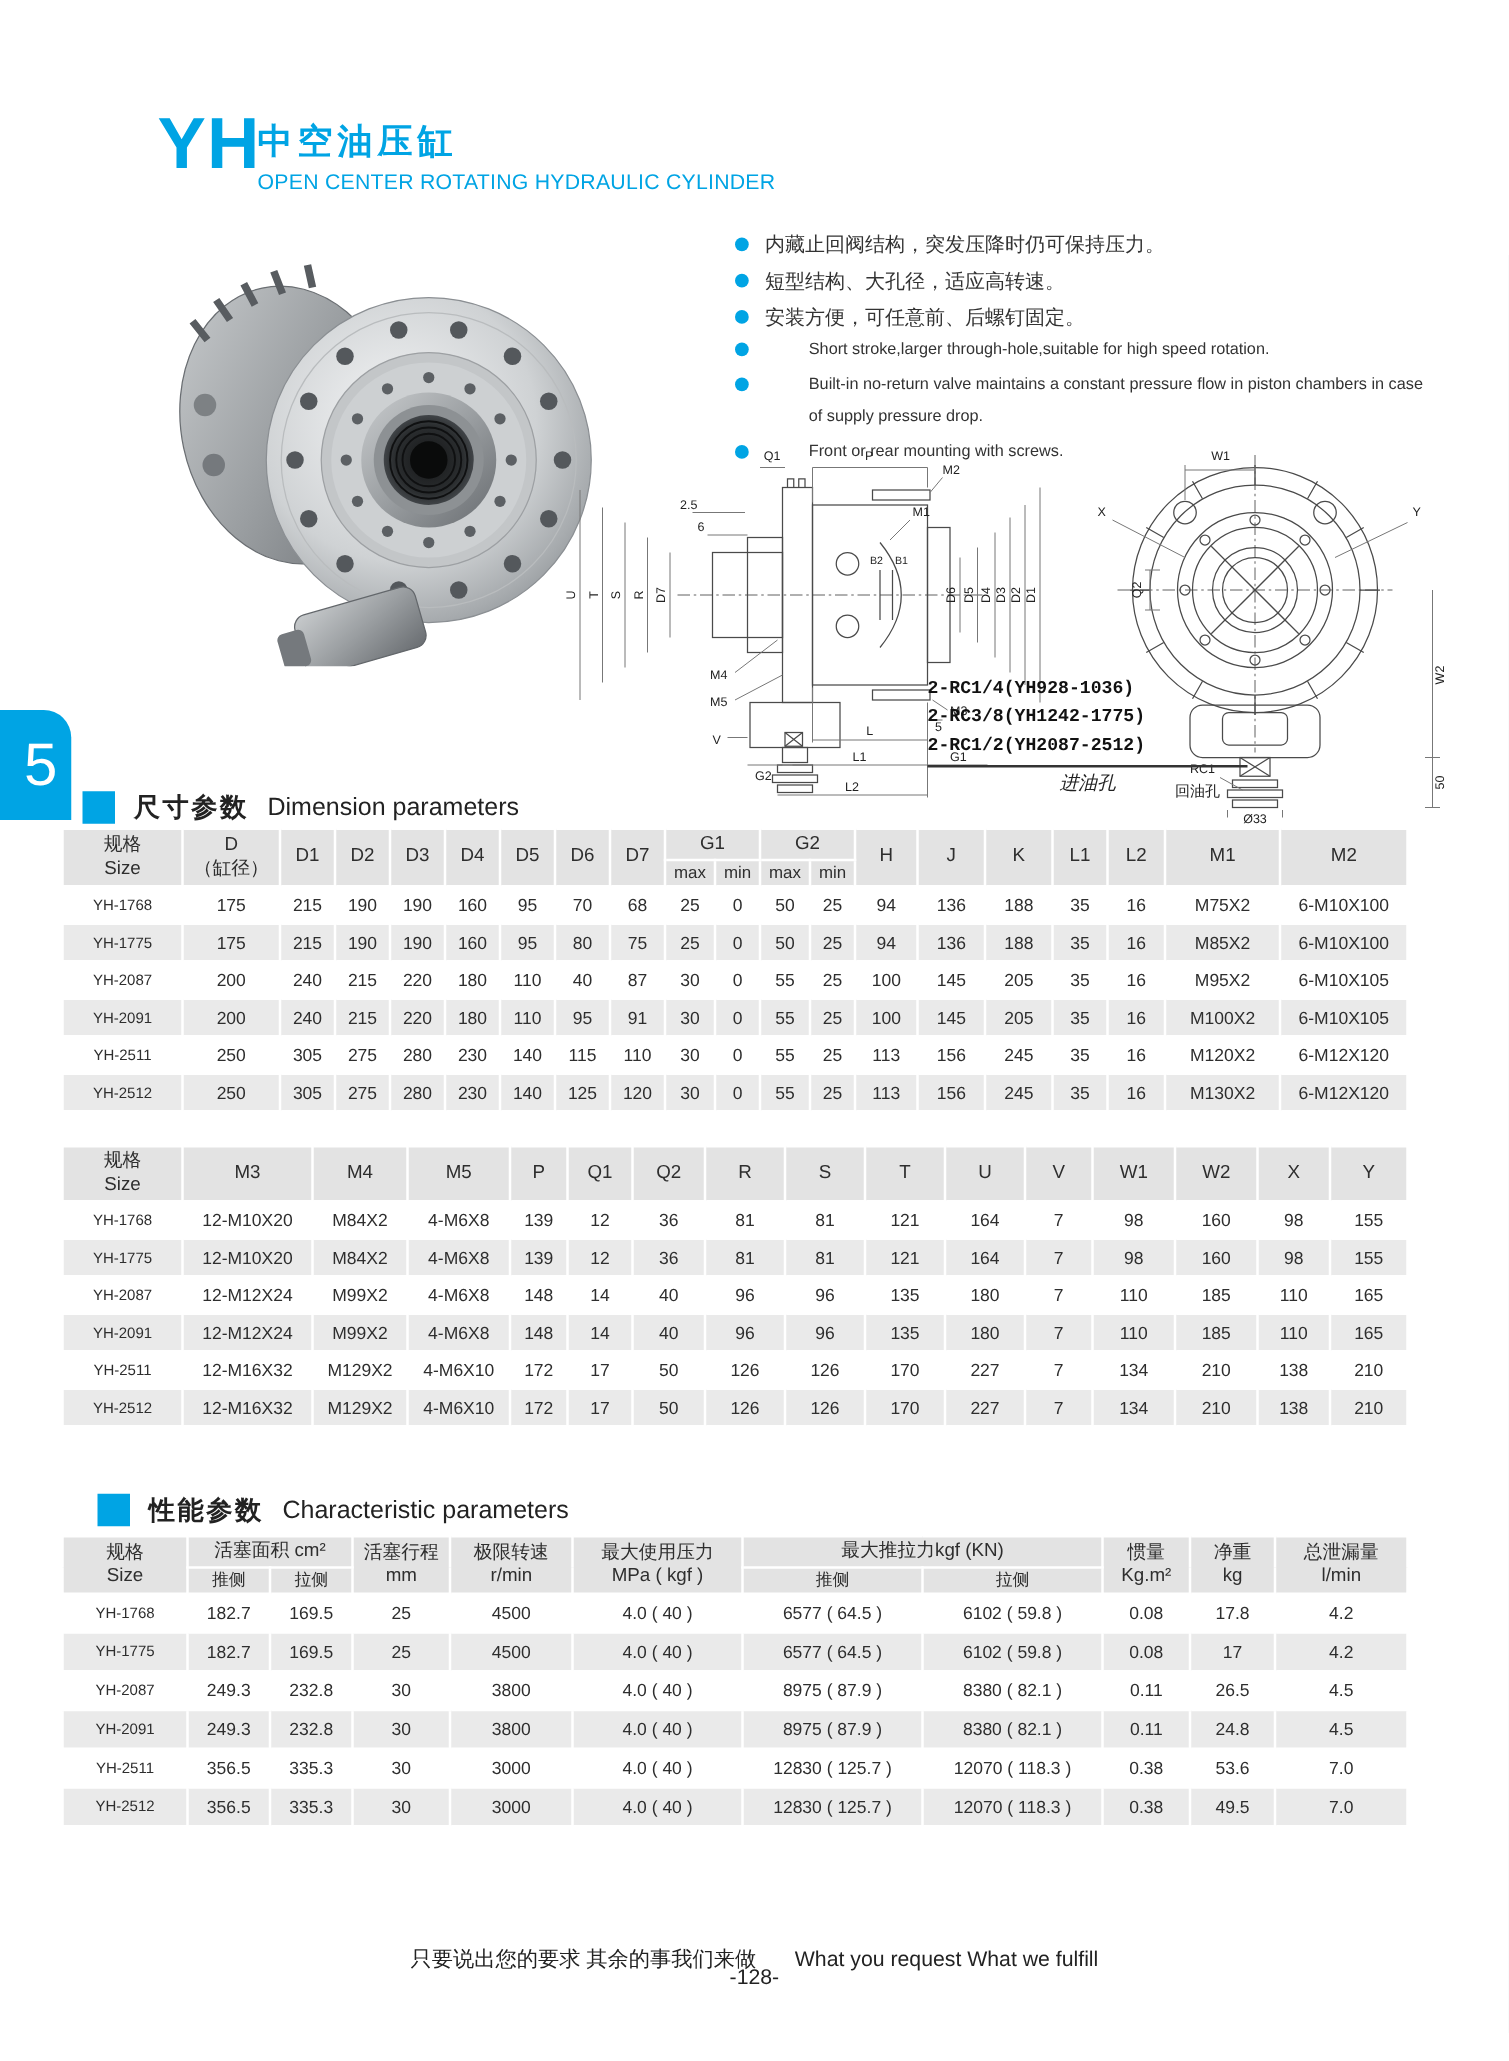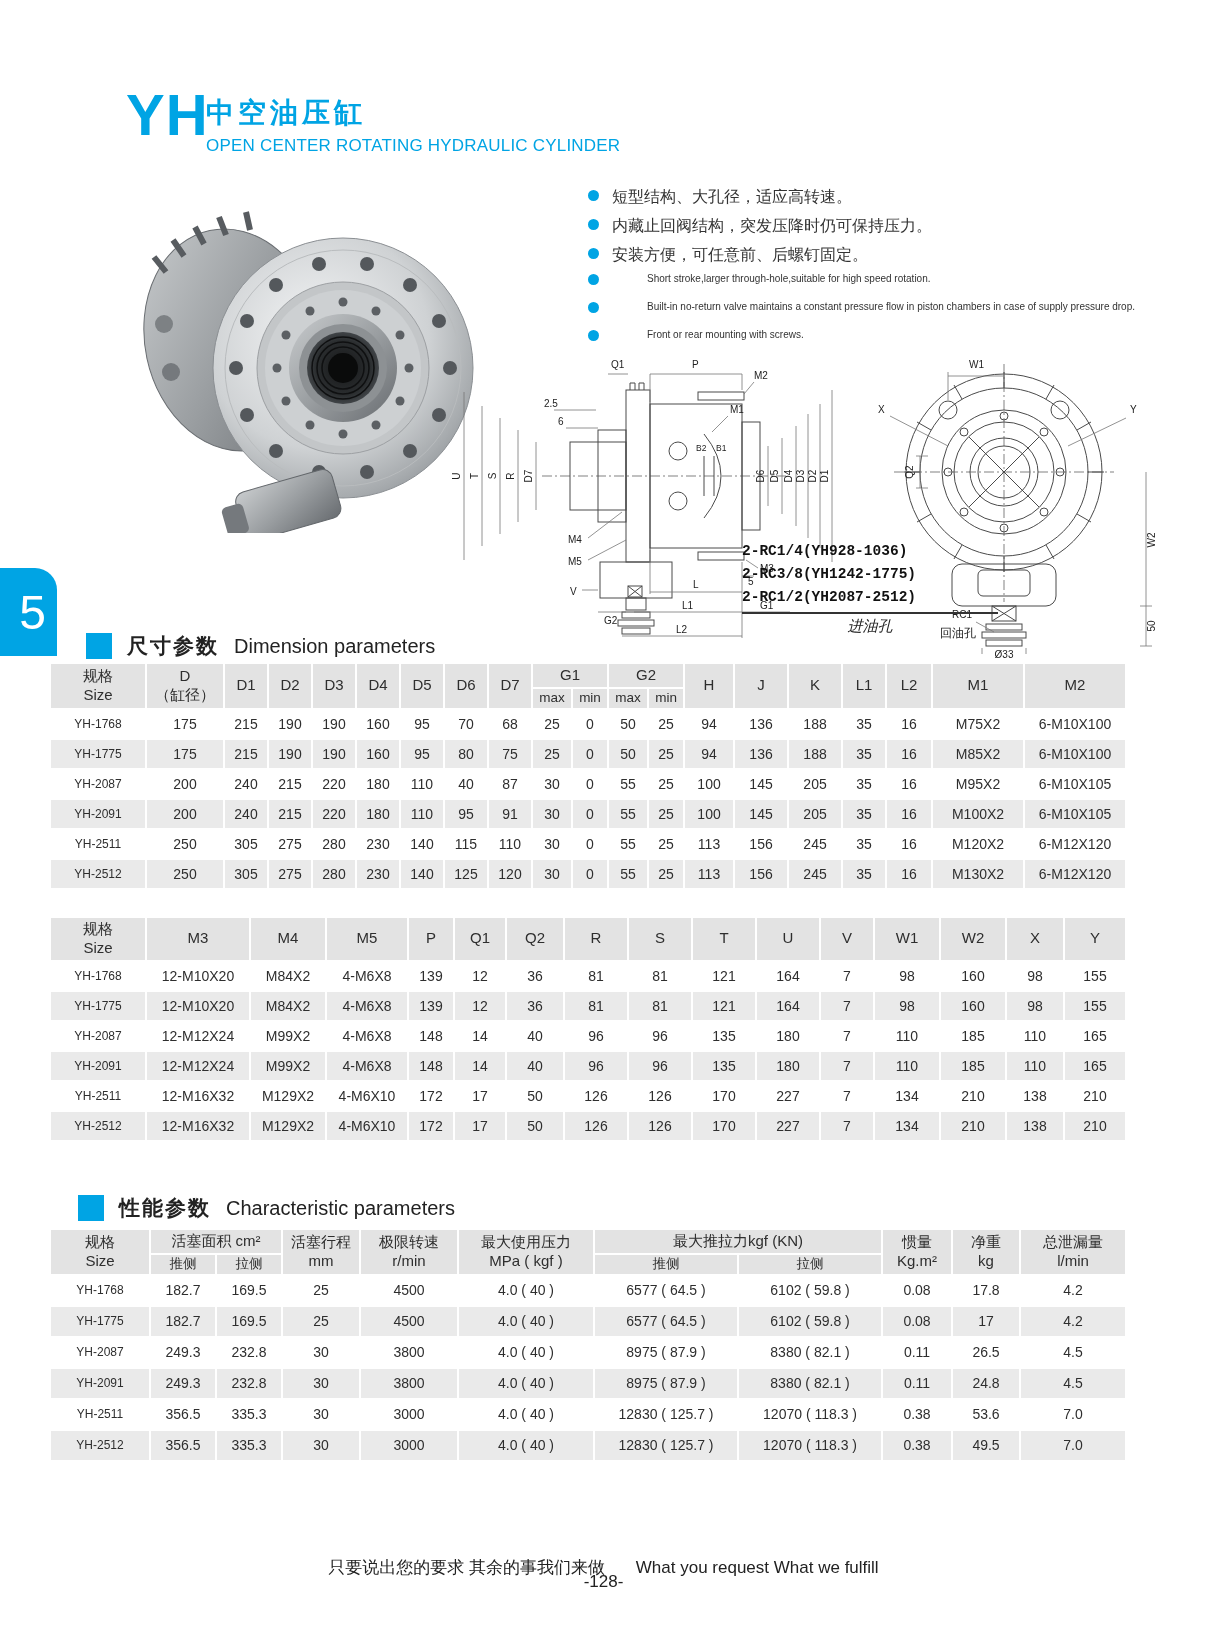--- a/index.html
+++ b/index.html
@@ -10,29 +10,29 @@
   .logo{position:absolute;left:126px;top:86px;font-size:58px;font-weight:bold;color:var(--accent);letter-spacing:1px;line-height:1;}
   .titles{position:absolute;left:206px;top:94px;}
   .title-zh{font-size:28px;color:var(--accent);font-weight:bold;letter-spacing:4px;}
   .title-en{font-size:17px;color:var(--accent);margin-top:4px;letter-spacing:.2px;}
 
   .features{position:absolute;width:560px;}
   #features-zh{left:588px;top:182px;}
   #features-en{left:588px;top:266px;}
   .feature{display:flex;gap:13px;color:#333;}
   #features-zh .feature{font-size:16px;line-height:29px;}
-  #features-en .feature{font-size:10px;line-height:26px;margin-bottom:2px;gap:48px;}
+  #features-en .feature{font-size:13px;line-height:26px;margin-bottom:2px;gap:48px;}
   .dot{width:11px;height:11px;border-radius:50%;background:var(--accent);flex:none;margin-top:8px;}
 
   .tab5{position:absolute;left:0;top:568px;width:57px;height:88px;background:var(--accent);
         border-radius:0 22px 0 0;color:#fff;font-size:48px;display:flex;align-items:center;
         justify-content:flex-end;padding-right:11px;}
 
   .section{position:absolute;display:flex;align-items:center;gap:15px;}
-  #section-dim{left:86px;top:632px;}
+  #section-dim{left:66px;top:632px;}
   #section-char{left:78px;top:1194px;}
   .sq{width:26px;height:26px;background:var(--accent);}
   .sec-zh{font-size:21px;color:#222;font-weight:bold;letter-spacing:2px;}
   .sec-en{font-size:20px;color:#222;}
 
   table.dtable{position:absolute;left:49px;width:1076px;border-collapse:collapse;table-layout:fixed;color:var(--ink);}
   #table1{top:662px;} #table2{top:916px;} #table3{top:1228px;}
   .dtable th{background:#e3e3e3;font-weight:normal;font-size:15px;white-space:pre-line;
              border:2px solid #fff;padding:2px 0;text-align:center;line-height:1.25;}
   .dtable th.sub{font-size:13.5px;padding:1px 0;}
@@ -138,25 +138,25 @@
     </g>
     <g transform="rotate(-16 150 316)">
       <rect x="100" y="292" width="100" height="50" rx="10" fill="url(#gbody)" stroke="#63676b"></rect>
       <rect x="84" y="302" width="22" height="30" rx="5" fill="#75797d"></rect>
     </g>
   </svg>
 
   <div class="features" id="features-zh">
       <div class="feature">
         <span class="dot"></span>
-        <span>短型结构、大孔径，适应高转速。</span>
+        <span>内藏止回阀结构，突发压降时仍可保持压力。</span>
       </div>
       <div class="feature">
         <span class="dot"></span>
-        <span>内藏止回阀结构，突发压降时仍可保持压力。</span>
+        <span>短型结构、大孔径，适应高转速。</span>
       </div>
       <div class="feature">
         <span class="dot"></span>
         <span>安装方便，可任意前、后螺钉固定。</span>
       </div>
     </div>
   <div class="features" id="features-en">
       <div class="feature">
         <span class="dot"></span>
         <span>Short stroke,larger through-hole,suitable for high speed rotation.</span>

